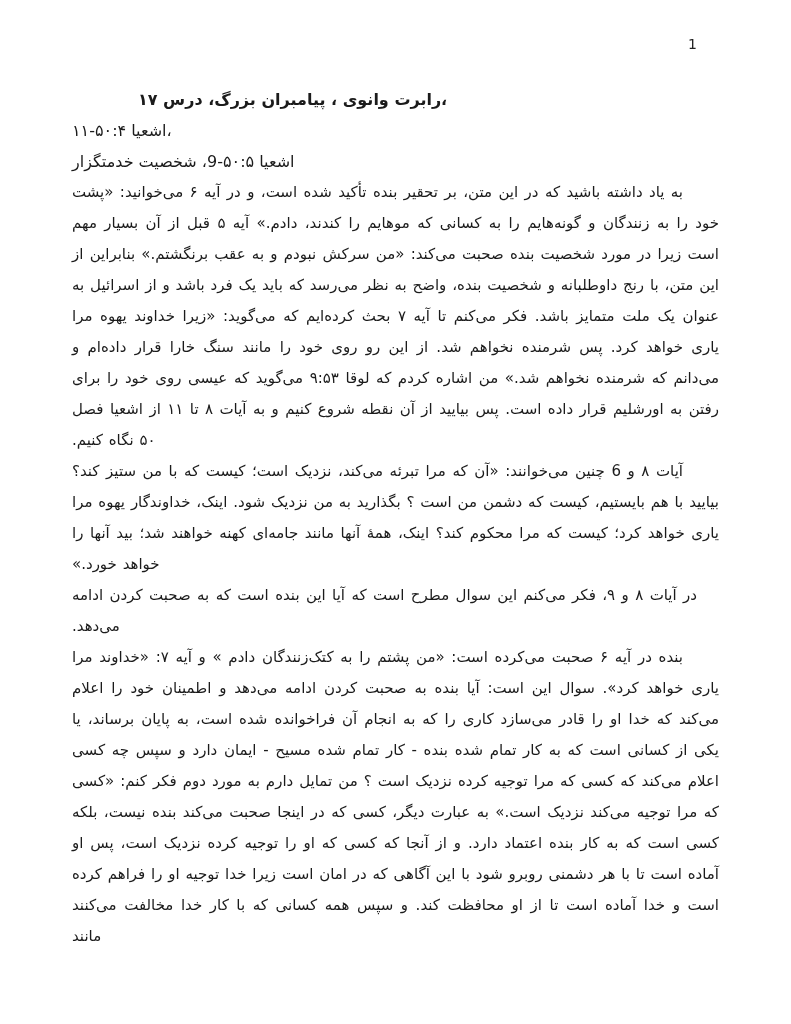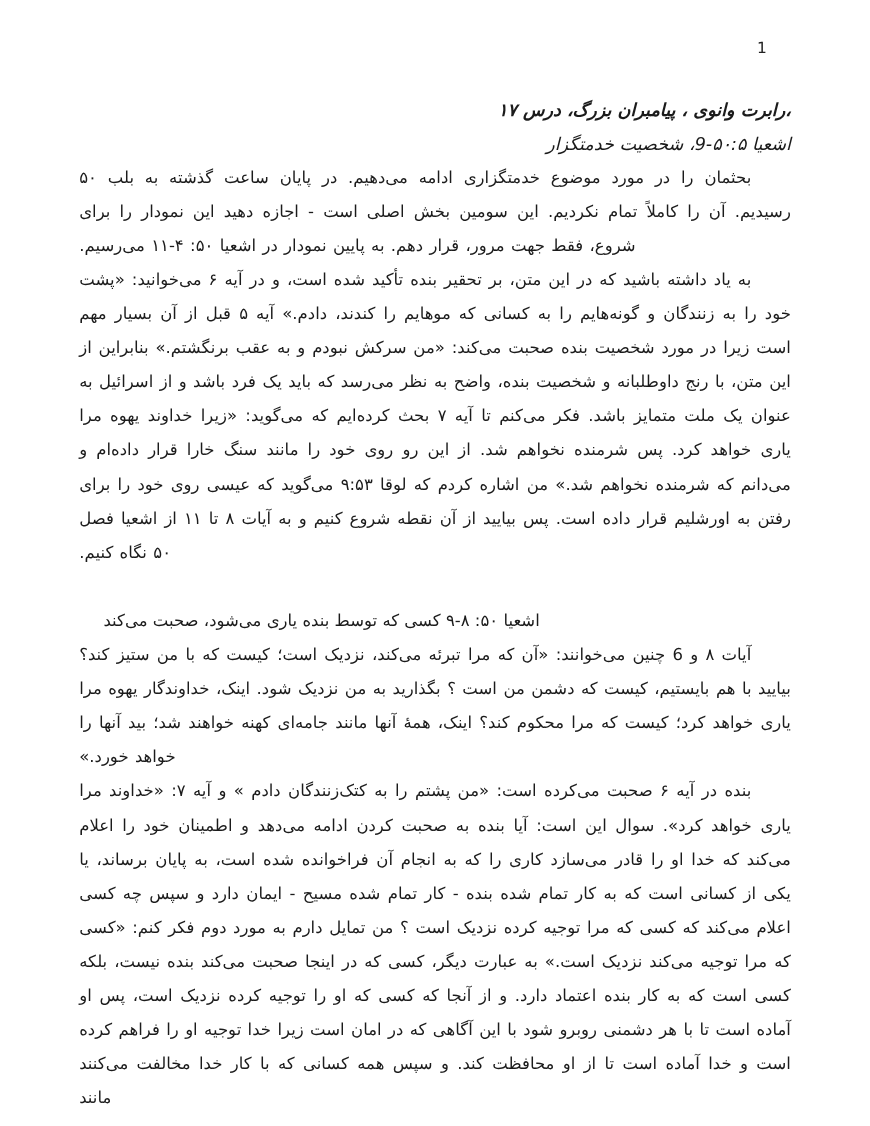--- a/index.html
+++ b/index.html
@@ -26,26 +26,25 @@
     color: #222;
   }
   .content {
     position: absolute;
     top: 84px;
     left: 72px;
     right: 72px;
   }
   .hdr {
     direction: rtl;
-    text-align: right;
+    text-align: left;
     font-size: 16px;
     line-height: 31px;
     margin: 0;
     white-space: nowrap;
-    font-style: italic;
   }
   .hdr.bold { font-weight: bold; }
   .hdr.indented { margin-left: 66px; }
   .body-para {
     direction: rtl;
     text-align: justify;
     text-align-last: left;
     text-indent: 36px;
     font-size: 15px;
     line-height: 31px;
@@ -75,29 +74,29 @@
 
 <div class="page">
 
   <div class="page-number">1</div>
 
   <div class="content">
 
     <p class="hdr bold indented">،رابرت وانوی ، پیامبران بزرگ، درس ۱۷</p>
 
 
+    <p class="hdr">،اشعیا ۵۰:۴-۱۱</p>
 
     <p class="hdr">اشعیا ۵۰:۵-9، شخصیت خدمتگزار</p>
 
-    <p class="body-para">بحثمان را در مورد موضوع خدمتگزاری ادامه می‌دهیم. در پایان ساعت گذشته به بلب ۵۰ رسیدیم. آن را کاملاً تمام نکردیم. این سومین بخش اصلی است - اجازه دهید این نمودار را برای شروع، فقط جهت مرور، قرار دهم. به پایین نمودار در اشعیا ۵۰: ۴-۱۱ می‌رسیم.</p>
 
     <p class="body-para">به یاد داشته باشید که در این متن، بر تحقیر بنده تأکید شده است، و در آیه ۶ می‌خوانید: «پشت خود را به زنندگان و گونه‌هایم را به کسانی که موهایم را کندند، دادم.» آیه ۵ قبل از آن بسیار مهم است زیرا در مورد شخصیت بنده صحبت می‌کند: «من سرکش نبودم و به عقب برنگشتم.» بنابراین از این متن، با رنج داوطلبانه و شخصیت بنده، واضح به نظر می‌رسد که باید یک فرد باشد و از اسرائیل به عنوان یک ملت متمایز باشد. فکر می‌کنم تا آیه ۷ بحث کرده‌ایم که می‌گوید: «زیرا خداوند یهوه مرا یاری خواهد کرد. پس شرمنده نخواهم شد. از این رو روی خود را مانند سنگ خارا قرار داده‌ام و می‌دانم که شرمنده نخواهم شد.» من اشاره کردم که لوقا ۹:۵۳ می‌گوید که عیسی روی خود را برای رفتن به اورشلیم قرار داده است. پس بیایید از آن نقطه شروع کنیم و به آیات ۸ تا ۱۱ از اشعیا فصل ۵۰ نگاه کنیم.</p>
 
-    <p class="section-heading">اشعیا ۵۰: ۸-۹ کسی که توسط بنده یاری می‌شود، صحبت می‌کند</p>
 
     <p class="body-para">آیات ۸ و 6 چنین می‌خوانند: «آن که مرا تبرئه می‌کند، نزدیک است؛ کیست که با من ستیز کند؟ بیایید با هم بایستیم، کیست که دشمن من است ؟ بگذارید به من نزدیک شود. اینک، خداوندگار یهوه مرا یاری خواهد کرد؛ کیست که مرا محکوم کند؟ اینک، همهٔ آنها مانند جامه‌ای کهنه خواهند شد؛ بید آنها را خواهد خورد.»</p>
 
+    <p class="single-line">در آیات ۸ و ۹، فکر می‌کنم این سوال مطرح است که آیا این بنده است که به صحبت کردن ادامه می‌دهد.</p>
 
     <p class="body-para">بنده در آیه ۶ صحبت می‌کرده است: «من پشتم را به کتک‌زنندگان دادم » و آیه ۷: «خداوند مرا یاری خواهد کرد». سوال این است: آیا بنده به صحبت کردن ادامه می‌دهد و اطمینان خود را اعلام می‌کند که خدا او را قادر می‌سازد کاری را که به انجام آن فراخوانده شده است، به پایان برساند، یا یکی از کسانی است که به کار تمام شده بنده - کار تمام شده مسیح - ایمان دارد و سپس چه کسی اعلام می‌کند که کسی که مرا توجیه کرده نزدیک است ؟ من تمایل دارم به مورد دوم فکر کنم: «کسی که مرا توجیه می‌کند نزدیک است.» به عبارت دیگر، کسی که در اینجا صحبت می‌کند بنده نیست، بلکه کسی است که به کار بنده اعتماد دارد. و از آنجا که کسی که او را توجیه کرده نزدیک است، پس او آماده است تا با هر دشمنی روبرو شود با این آگاهی که در امان است زیرا خدا توجیه او را فراهم کرده است و خدا آماده است تا از او محافظت کند. و سپس همه کسانی که با کار خدا مخالفت می‌کنند مانند</p>
 
   </div>
 
 </div>
 
 </body></html>

